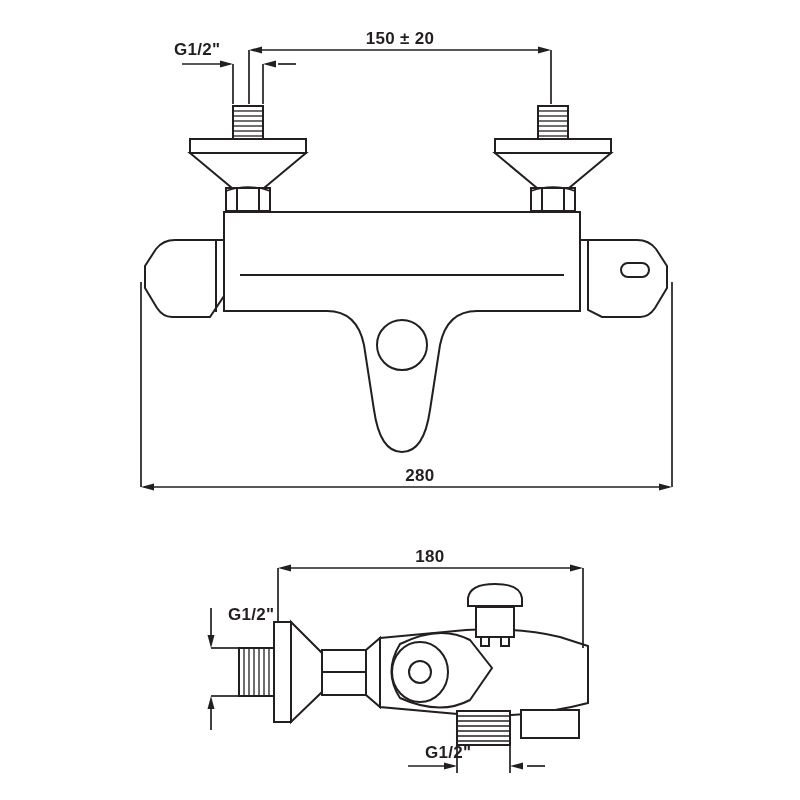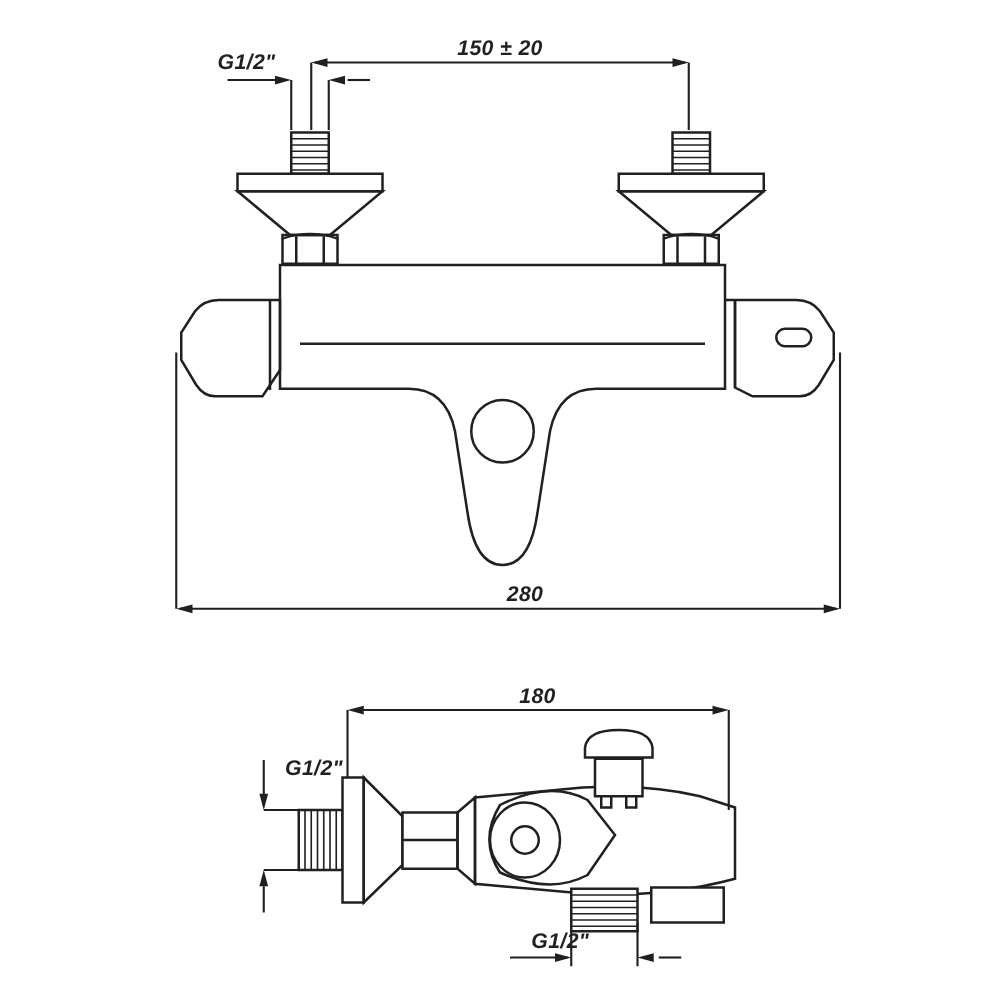--- a/index.html
+++ b/index.html
@@ -12,21 +12,20 @@
     width: 800px;
     height: 800px;
     font-family: "Liberation Sans", sans-serif;
     overflow: hidden;
   }
   #drawing-root {
     position: relative;
     width: 800px;
     height: 800px;
     background: #ffffff;
-    font-style: italic;
   }
   svg#tech-drawing {
     display: block;
     width: 800px;
     height: 800px;
   }
   .outline {
     fill: none;
     stroke: #231f20;
     stroke-width: 2;

